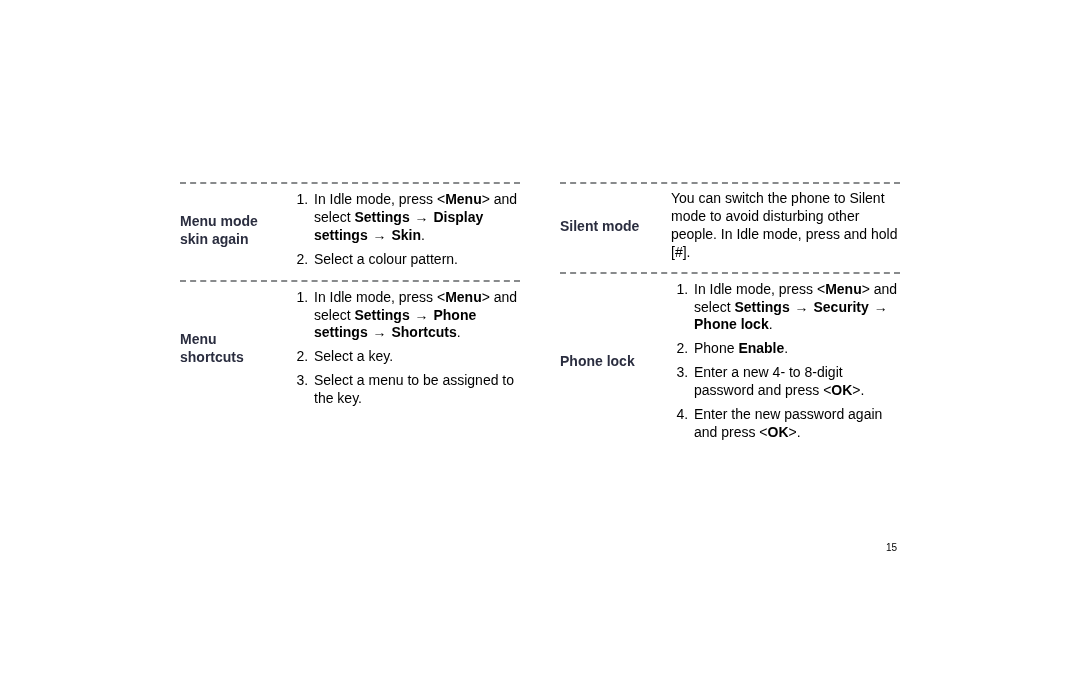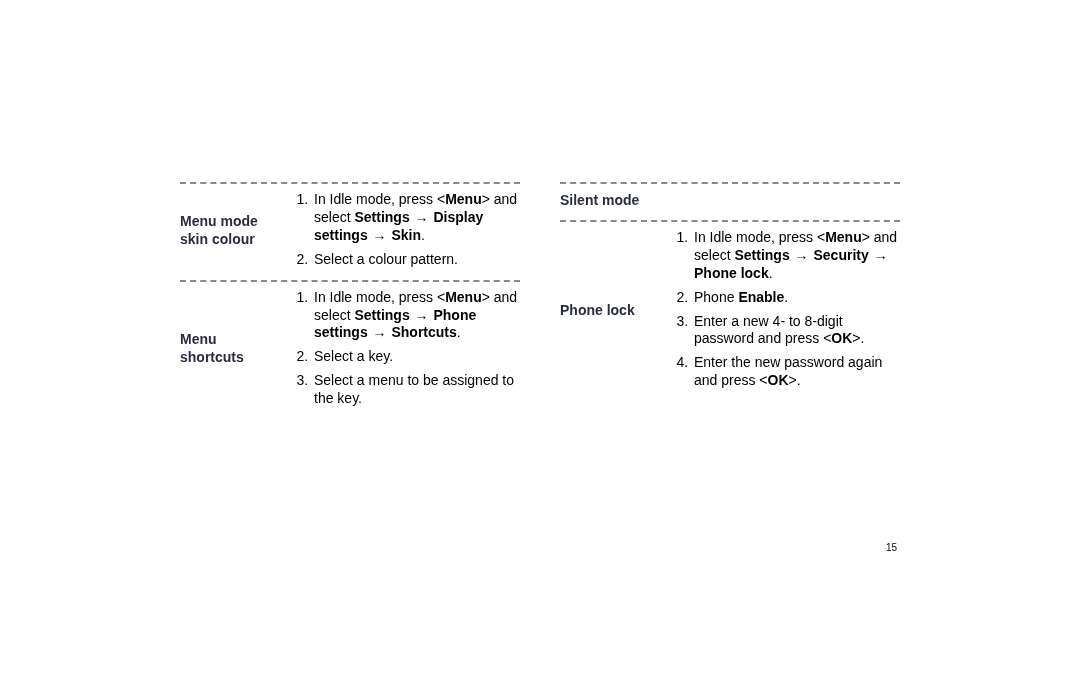--- a/index.html
+++ b/index.html
@@ -76,21 +76,21 @@
 <body>
 
 <div class="page">
 
   <div class="col">
     <div class="hr-dash"></div>
 
     <div class="block">
       <div class="label-cell">
         <span>Menu mode</span><br>
-        <span>skin colour</span>
+        <span>skin again</span>
       </div>
       <div class="body-cell">
         <ol class="steps">
           <li>
             <span>In Idle mode, press &lt;</span><span class="b">Menu</span><span>&gt; and select </span><span class="b">Settings</span><span> </span><span class="arrow">→</span> <span class="b">Display settings</span><span> </span><span class="arrow">→</span> <span class="b">Skin</span><span>.</span>
           </li>
           <li>
             <span>Select a colour pattern.</span>
           </li>
         </ol>
@@ -120,20 +120,25 @@
     </div>
   </div>
 
   <div class="col">
     <div class="hr-dash"></div>
 
     <div class="block">
       <div class="label-cell">
         <span>Silent mode</span>
       </div>
+      <div class="body-cell">
+        <p class="para">
+          <span>You can switch the phone to Silent mode to avoid disturbing other people. In Idle mode, press and hold [</span><span>#</span><span>].</span>
+        </p>
+      </div>
     </div>
 
     <div class="hr-dash" style="margin-top:10px;"></div>
 
     <div class="block">
       <div class="label-cell">
         <span>Phone lock</span>
       </div>
       <div class="body-cell">
         <ol class="steps">

